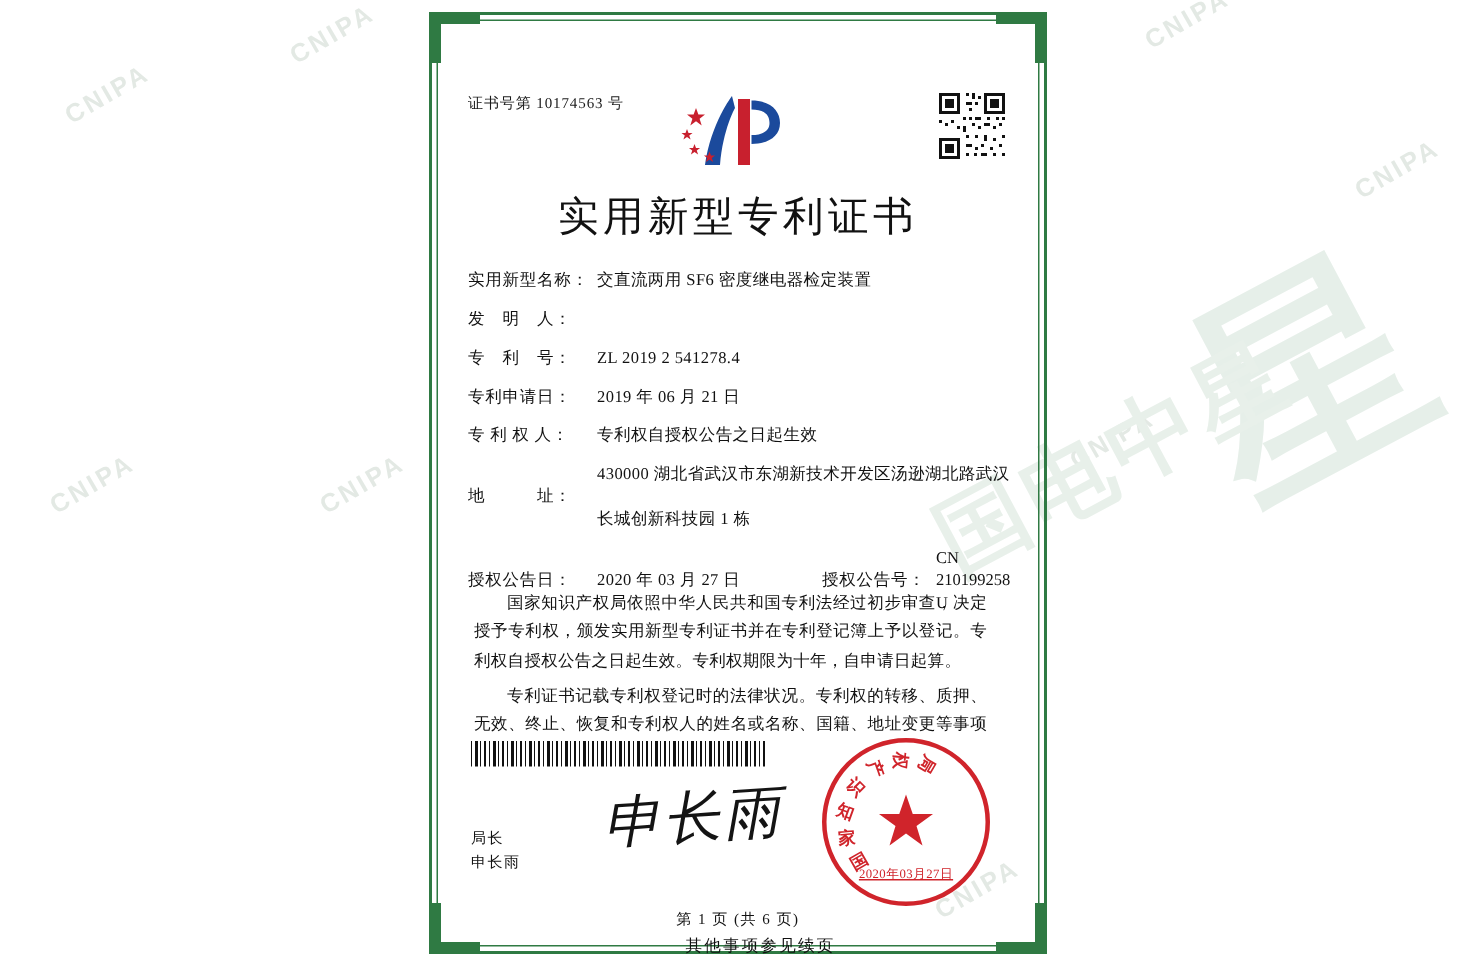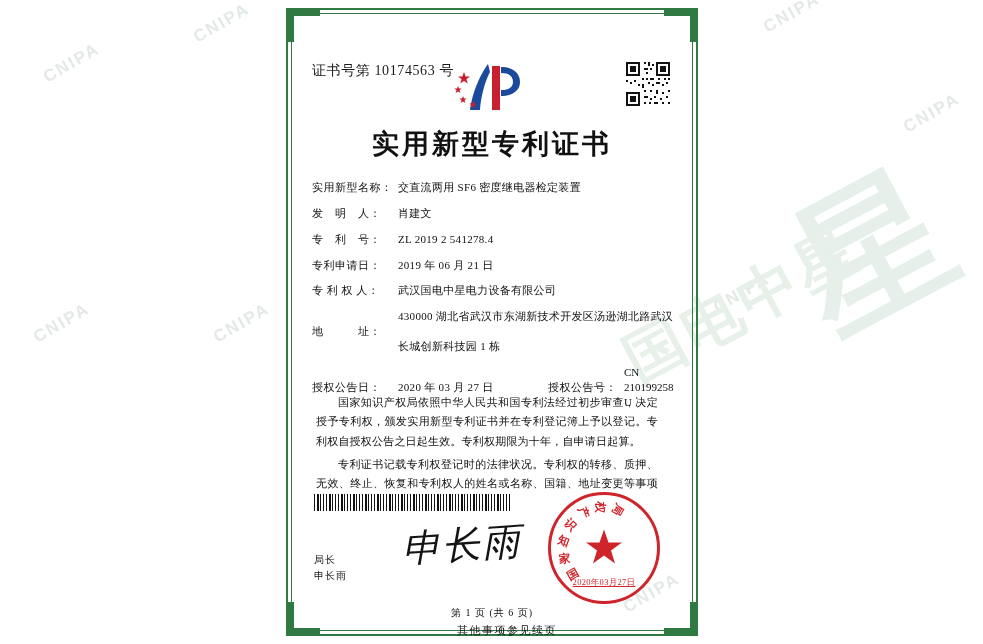--- a/index.html
+++ b/index.html
@@ -92,21 +92,21 @@
   .cert-inner {
     position: absolute;
     left: 0; top: 0; right: 0; bottom: 0;
     padding: 0;
   }
 
   .cert-no {
     position: absolute;
     left: 26px;
     top: 54px;
-    font-size: 14px;
+    font-size: 10px;
     color: #1a1a1a;
     letter-spacing: 0.6px;
     font-family: "Liberation Serif", serif;
   }
 
   
   .qr {
     position: absolute;
     right: 26px;
     top: 52px;
@@ -124,21 +124,21 @@
     height: 56px;
   }
 
   .cert-title {
     position: absolute;
     left: 0;
     right: 0;
     top: 118px;
     text-align: center;
     font-size: 27px;
-    font-weight: bold;
+    font-weight: normal;
     letter-spacing: 3px;
     color: #111;
     font-family: "Liberation Serif", serif;
   }
 
   .fields {
     position: absolute;
     left: 26px;
     top: 172px;
     right: 22px;
@@ -403,36 +403,35 @@
 
       <div class="fields">
 
         <div class="field-row">
           <div class="field-label">实用新型名称：</div>
           <div class="field-value">交直流两用 SF6 密度继电器检定装置</div>
         </div>
 
         <div class="field-row">
           <div class="field-label">发　明　人：</div>
-          <div class="field-value">肖建文</div>
         </div>
 
         <div class="field-row">
           <div class="field-label">专　利　号：</div>
           <div class="field-value">ZL 2019 2 541278.4</div>
         </div>
 
         <div class="field-row">
           <div class="field-label">专利申请日：</div>
           <div class="field-value">2019 年 06 月 21 日</div>
         </div>
 
         <div class="field-row">
           <div class="field-label">专 利 权 人：</div>
-          <div class="field-value">武汉国电中星电力设备有限公司</div>
+          <div class="field-value">专利权自授权公告之日起生效</div>
         </div>
 
         <div class="field-row">
           <div class="field-label">地　　　址：</div>
           <div class="field-value">
             <span>430000 湖北省武汉市东湖新技术开发区汤逊湖北路武汉</span>
             <span class="sub">长城创新科技园 1 栋</span>
           </div>
         </div>
 

